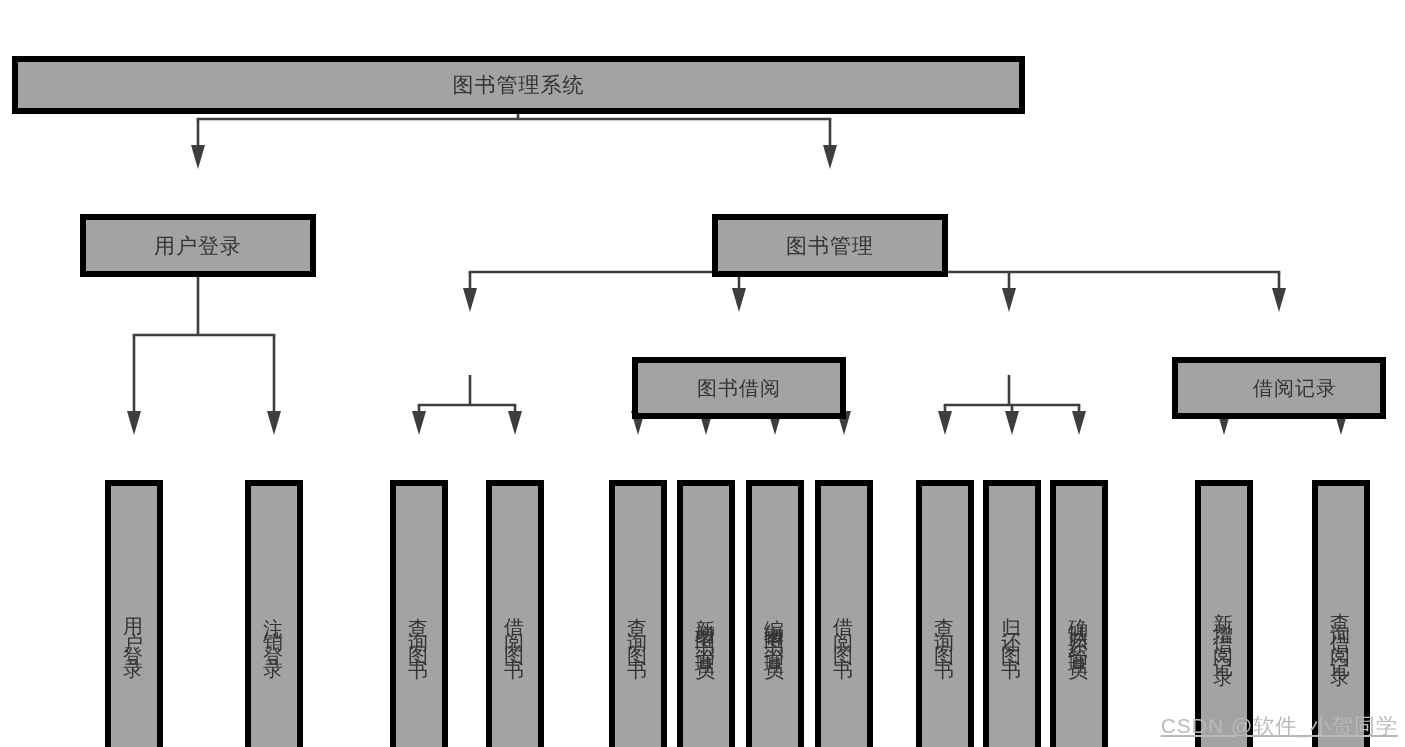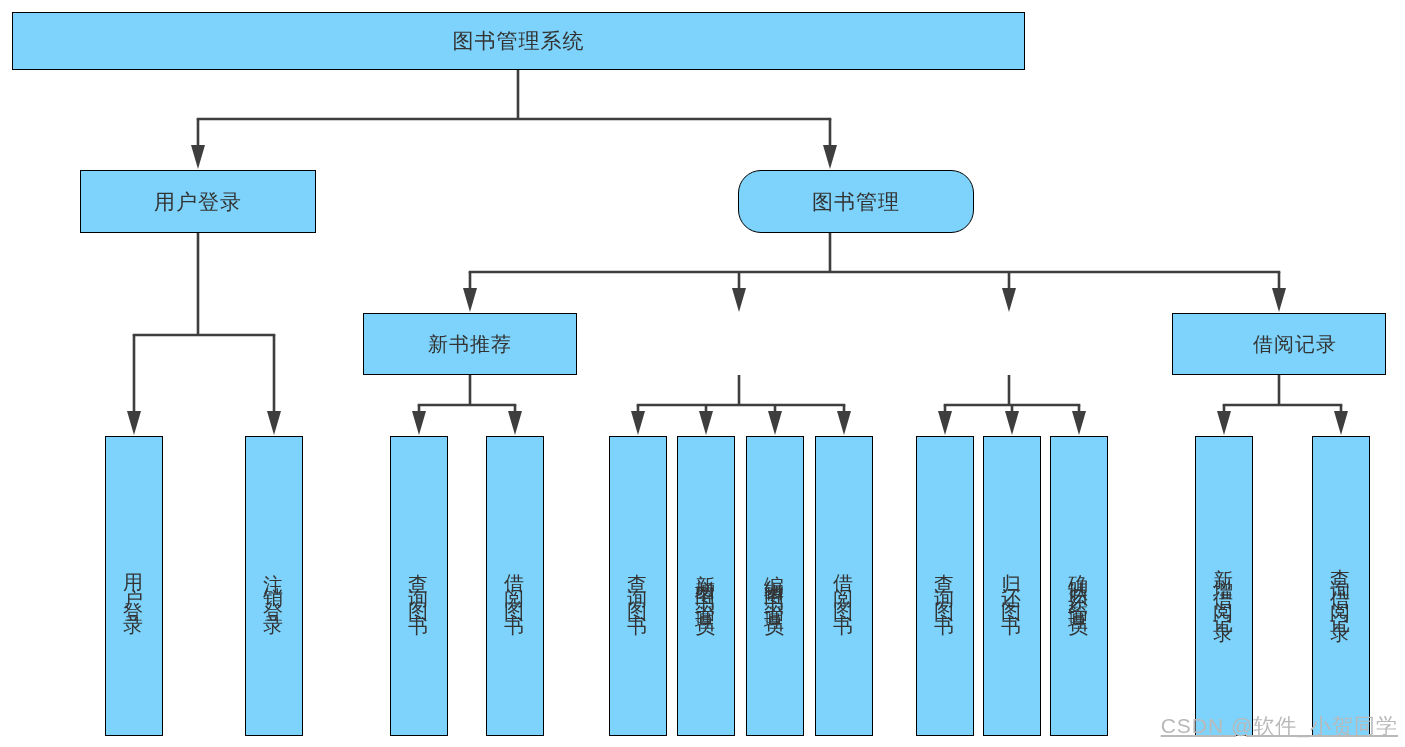--- a/index.html
+++ b/index.html
@@ -14,34 +14,35 @@
   }
   #wires {
     position: absolute;
     left: 0; top: 0;
     width: 1405px; height: 747px;
     pointer-events: none;
   }
   .node {
     position: absolute;
     box-sizing: border-box;
-    background: #7dd3fc;
-    border: 1px solid #000000;
+    background: #a3a3a3;
+    border: 6px solid #000000;
     display: flex;
     align-items: center;
     justify-content: center;
     font-size: 21px;
     letter-spacing: 1px;
     color: #333333;
     white-space: nowrap;
+    margin-top: 44px;
   }
   .root  { left: 12px;  top: 12px;  width: 1013px; height: 58px; }
   .lvl2  { width: 236px; height: 63px; top: 170px; }
   .b-userlogin { left: 80px; }
-  .b-bookmgmt  { left: 738px; border-radius: 23px; }
+  .b-bookmgmt  { left: 712px; }
   .lvl3  { width: 214px; height: 62px; top: 313px; font-size: 20px; }
   .b-newbook  { left: 363px; }
   .b-borrow   { left: 632px; }
   .b-current  { left: 902px; }
   .b-records  { left: 1172px; padding-left: 32px; }
   .leaf {
     width: 58px; height: 300px; top: 436px;
     font-size: 20px;
     writing-mode: vertical-rl;
     text-orientation: mixed;
@@ -148,21 +149,21 @@
       <line x1="1341" y1="405" x2="1341" y2="416"></line>
       <polygon points="1334,411 1348,411 1341,435"></polygon>
     </g>
   </svg>
 
   <div class="node root">图书管理系统</div>
 
   <div class="node lvl2 b-userlogin">用户登录</div>
   <div class="node lvl2 b-bookmgmt">图书管理</div>
 
-  <div class="node lvl3 b-newbook">新书推荐</div>
+  <div class="node lvl3 b-borrow">图书借阅</div>
   <div class="node lvl3 b-records">借阅记录</div>
 
   <div class="node leaf l-ul1">用户登录</div>
   <div class="node leaf l-ul2">注销登录</div>
 
   <div class="node leaf l-nb1">查询图书</div>
   <div class="node leaf l-nb2">借阅图书</div>
 
   <div class="node leaf l-bb1">查询图书</div>
   <div class="node leaf long l-bb2">新增图书（管理员）</div>

